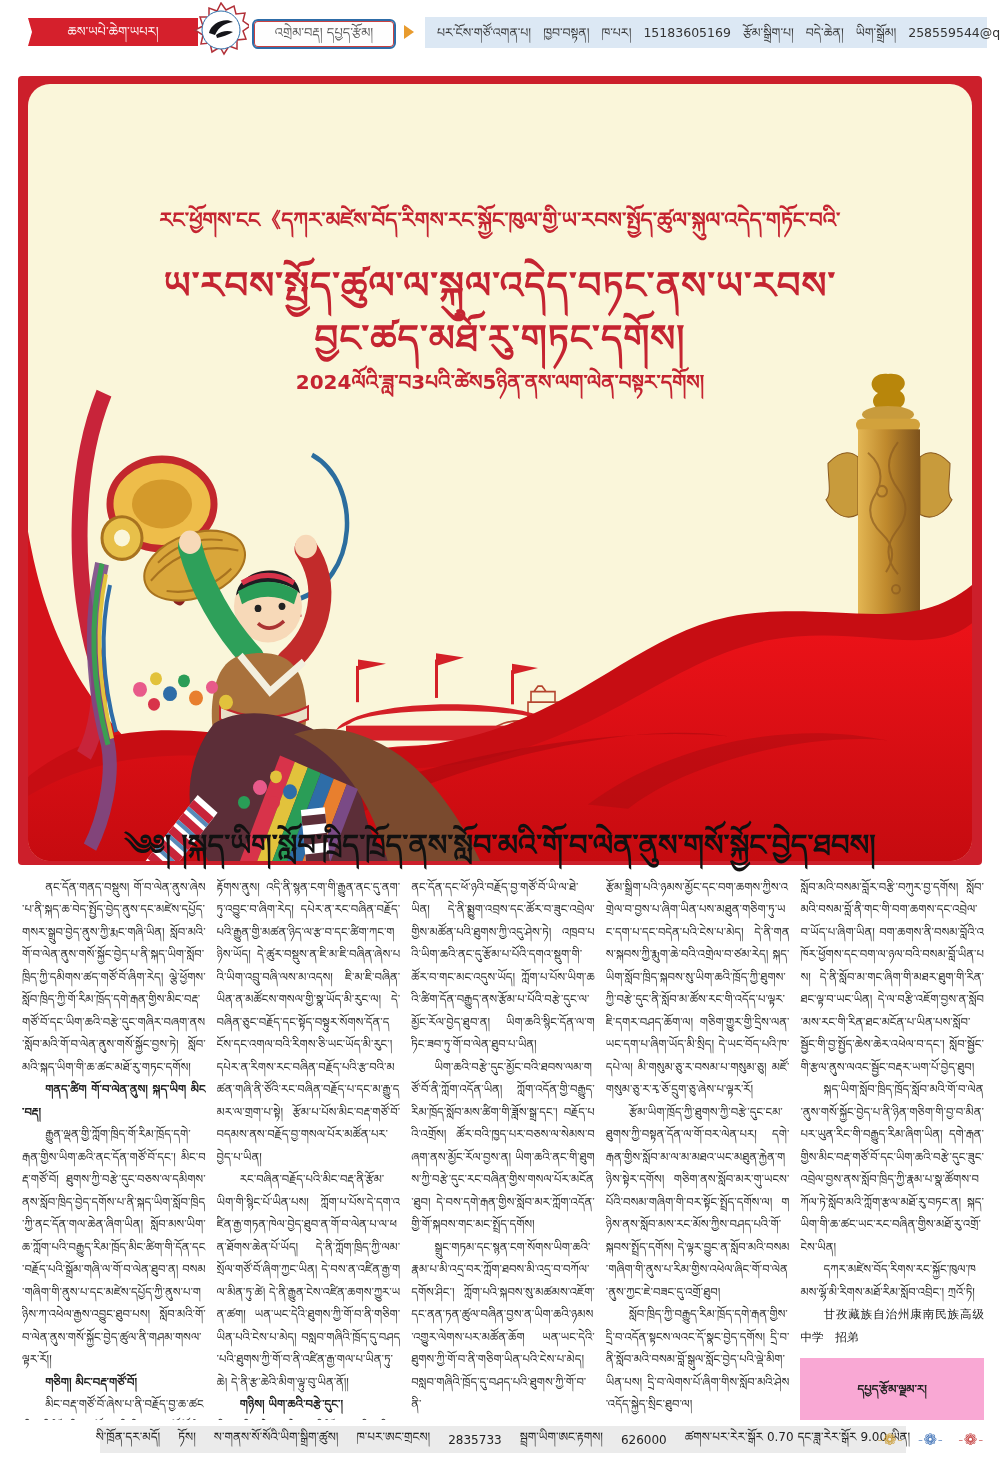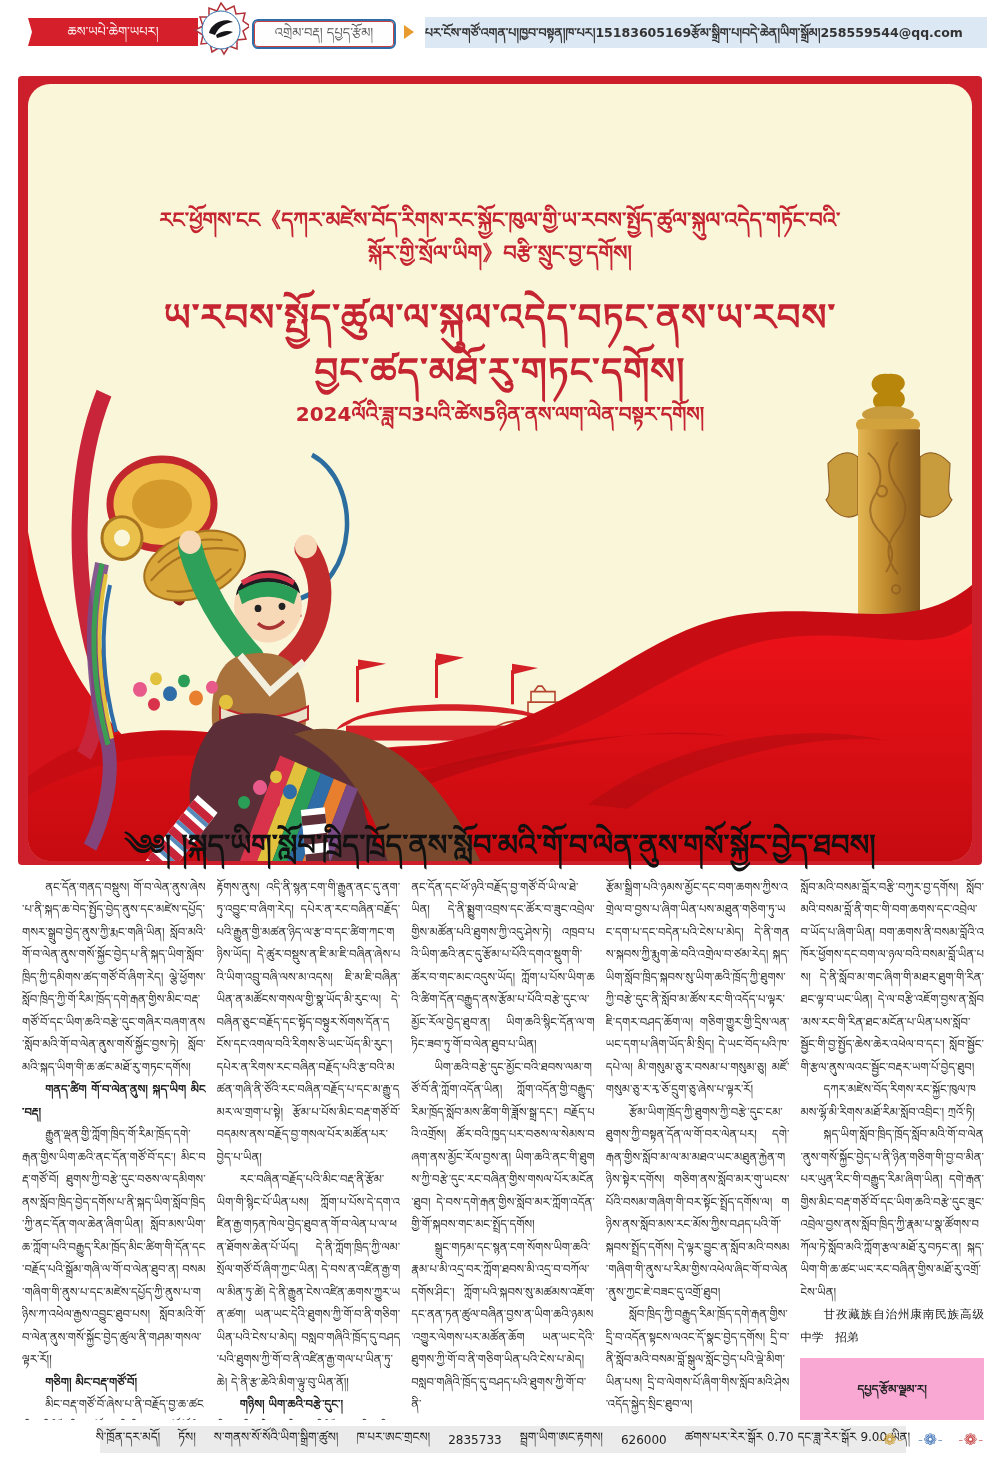--- a/index.html
+++ b/index.html
@@ -25,21 +25,21 @@
   }
   .tri-arrow{
     position:absolute;left:404px;top:25px;width:0;height:0;
     border-left:10px solid #e89b2e;border-top:7px solid transparent;border-bottom:7px solid transparent;
   }
   .infostrip{
     position:absolute;left:425px;top:17px;width:562px;height:31px;background:#dce8f4;
     color:#333;font-size:12.5px;line-height:31px;white-space:nowrap;
     display:flex;align-items:center;
   }
-  .infostrip span{font-weight:bold;}
+  .infostrip span{margin-left:12px;}
   
   .banner{
     position:absolute;left:18px;top:76px;width:964px;height:789px;
     background:#cc1f2b;border-radius:4px;padding:0;
   }
   .banner-inner{
     position:absolute;left:10px;top:8px;right:10px;bottom:4px;
     background:#faf6da;border-radius:22px;overflow:hidden;
   }
   .scene{position:absolute;left:0;top:0;width:100%;height:100%;}
@@ -302,21 +302,20 @@
             <circle cx="232" cy="320" r="6" fill="#e2c23c"></circle>
             <circle cx="246" cy="334" r="7" fill="#2e6da8"></circle>
           <circle cx="230" cy="344" r="6" fill="#d8334a"></circle>
             <circle cx="200" cy="344" r="6" fill="#2a9d57"></circle>
         </g>
       </g>
     </svg>
 
     <div class="banner-text">
       <div class="kicker first">རང་ཕྱོགས་ངང《དཀར་མཛེས་བོད་རིགས་རང་སྐྱོང་ཁུལ་གྱི་ཡ་རབས་སྤྱོད་ཚུལ་སྐུལ་འདེད་གཏོང་བའི་</div>
-      <div class="kicker">སྐོར་གྱི་སྲོལ་ཡིག》བརྩི་སྲུང་བྱ་དགོས།</div>
       <div class="headline first">ཡ་རབས་སྤྱོད་ཚུལ་ལ་སྐུལ་འདེད་བཏང་ནས་ཡ་རབས་</div>
       <div class="headline">བྱང་ཚད་མཐོ་རུ་གཏང་དགོས།</div>
       <div class="subline">2024ལོའི་ཟླ་བ3པའི་ཚེས5ཉིན་ནས་ལག་ལེན་བསྟར་དགོས།</div>
     </div>
   </div>
 </section>
 
 <h1 class="article-title">༄༅། །སྐད་ཡིག་སློབ་ཁྲིད་ཁྲོད་ནས་སློབ་མའི་གོ་བ་ལེན་ནུས་གསོ་སྐྱོང་བྱེད་ཐབས།</h1>
 <main class="article" id="columns">
     <div class="col">
@@ -337,22 +336,22 @@
       <p class="p-indent">ཡིག་ཆའི་བརྩེ་དུང་མྱོང་བའི་ཐབས་ལམ་གཙོ་བོ་ནི་ཀློག་འདོན་ཡིན། ཀློག་འདོན་གྱི་བརྒྱུད་རིམ་ཁྲོད་སློབ་མས་ཚིག་གི་ཟློས་སྒྲ་དང་། བརྗོད་པའི་འགྲོས། ཚོར་བའི་ཁྱད་པར་བཅས་ལ་སེམས་བཞག་ནས་མྱོང་རོལ་བྱས་ན། ཡིག་ཆའི་ནང་གི་ཐུགས་ཀྱི་བརྩེ་དུང་རང་བཞིན་གྱིས་གསལ་པོར་མངོན་ཐུབ། དེ་བས་དགེ་རྒན་གྱིས་སློབ་མར་ཀློག་འདོན་གྱི་གོ་སྐབས་གང་མང་སྤྲོད་དགོས།</p>
       <p class="p-indent">སྒྲུང་གཏམ་དང་སྙན་ངག་སོགས་ཡིག་ཆའི་རྣམ་པ་མི་འདྲ་བར་ཀློག་ཐབས་མི་འདྲ་བ་བཀོལ་དགོས་ཤིང་། ཀློག་པའི་སྐབས་སུ་མཚམས་འཇོག་དང་ནན་ཏན་ཚུལ་བཞིན་བྱས་ན་ཡིག་ཆའི་ཉམས་འགྱུར་ལེགས་པར་མཚོན་ཆོག ཡན་ཡང་དེའི་ཐུགས་ཀྱི་གོ་བ་ནི་གཅིག་ཡིན་པའི་ངེས་པ་མེད། བསླབ་གཞིའི་ཁྲོད་དུ་བཤད་པའི་ཐུགས་ཀྱི་གོ་བ་ནི་</p>
     </div>
     <div class="col">
       <p class="p-cont">རྩོམ་སྒྲིག་པའི་ཉམས་མྱོང་དང་བག་ཆགས་ཀྱིས་འགྲེལ་བ་བྱས་པ་ཞིག་ཡིན་པས་མཐུན་གཅིག་ཏུ་ཡང་དག་པ་དང་བདེན་པའི་ངེས་པ་མེད། དེ་ནི་གནས་སྐབས་ཀྱི་རྨུག་ཆེ་བའི་འགྲེལ་བ་ཙམ་རེད། སྐད་ཡིག་སློབ་ཁྲིད་སྐབས་སུ་ཡིག་ཆའི་ཁྲོད་ཀྱི་ཐུགས་ཀྱི་བརྩེ་དུང་ནི་སློབ་མ་ཚོས་རང་གི་འདོད་པ་ལྟར་ཇི་དགར་བཤད་ཆོག་ལ། གཅིག་གྱུར་གྱི་དྲིས་ལན་ཡང་དག་པ་ཞིག་ཡོད་མི་སྲིད། དེ་ཡང་བོད་པའི་ཁ་དཔེ་ལ། མི་གསུམ་ཅུ་ར་བསམ་པ་གསུམ་ཅུ། མཛོ་གསུམ་ཅུ་ར་རྭ་ཅོ་དྲུག་ཅུ་ཞེས་པ་ལྟར་རོ།</p>
       <p class="p-indent">རྩོམ་ཡིག་ཁྲོད་ཀྱི་ཐུགས་ཀྱི་བརྩེ་དུང་ངམ་ཐུགས་ཀྱི་བསྟན་དོན་ལ་གོ་བར་ལེན་པར། དགེ་རྒན་གྱིས་སློབ་མ་ལ་མ་མཐའ་ཡང་མཐུན་རྐྱེན་གཉིས་སྟེར་དགོས། གཅིག་ནས་སློབ་མར་གུ་ཡངས་པོའི་བསམ་གཞིག་གི་བར་སྟོང་སྤྲོད་དགོས་ལ། གཉིས་ནས་སློབ་མས་རང་མོས་ཀྱིས་བཤད་པའི་གོ་སྐབས་སྤྲོད་དགོས། དེ་ལྟར་བྱུང་ན་སློབ་མའི་བསམ་གཞིག་གི་ནུས་པ་རིམ་གྱིས་འཕེལ་ཞིང་གོ་བ་ལེན་ནུས་ཀྱང་ཇེ་བཟང་དུ་འགྲོ་ཐུབ།</p>
       <p class="p-indent">སློབ་ཁྲིད་ཀྱི་བརྒྱུད་རིམ་ཁྲོད་དགེ་རྒན་གྱིས་དྲི་བ་འདོན་སྟངས་ལའང་དོ་སྣང་བྱེད་དགོས། དྲི་བ་ནི་སློབ་མའི་བསམ་བློ་སྒུལ་སློང་བྱེད་པའི་ལྡེ་མིག་ཡིན་པས། དྲི་བ་ལེགས་པོ་ཞིག་གིས་སློབ་མའི་ཤེས་འདོད་སྐྱེད་སྲིང་ཐུབ་ལ།</p>
     </div>
     <div class="col">
       <p class="p-cont">སློབ་མའི་བསམ་བློར་བརྩི་བཀུར་བྱ་དགོས། སློབ་མའི་བསམ་བློ་ནི་གང་གི་བག་ཆགས་དང་འབྲེལ་བ་ཡོད་པ་ཞིག་ཡིན། བག་ཆགས་ནི་བསམ་བློའི་འཁོར་ཕྱོགས་དང་བག་ལ་ཉལ་བའི་བསམ་བློ་ཡིན་པས། དེ་ནི་སློབ་མ་གང་ཞིག་གི་མཐར་ཐུག་གི་རིན་ཐང་ལྟ་བ་ཡང་ཡིན། དེ་ལ་བརྩི་འཇོག་བྱས་ན་སློབ་མས་རང་གི་རིན་ཐང་མངོན་པ་ཡིན་པས་སློབ་སྦྱོང་གི་བྱ་སྤྱོད་ཆེས་ཆེར་འཕེལ་བ་དང་། སློབ་སྦྱོང་གི་རྩལ་ནུས་ལའང་སྦྱོང་བརྡར་ཡག་པོ་བྱེད་ཐུབ།</p>
+      <p class="p-indent">སྐད་ཡིག་སློབ་ཁྲིད་ཁྲོད་སློབ་མའི་གོ་བ་ལེན་ནུས་གསོ་སྐྱོང་བྱེད་པ་ནི་ཉིན་གཅིག་གི་བྱ་བ་མིན་པར་ཡུན་རིང་གི་བརྒྱུད་རིམ་ཞིག་ཡིན། དགེ་རྒན་གྱིས་མིང་བརྡ་གཙོ་བོ་དང་ཡིག་ཆའི་བརྩེ་དུང་ཟུང་འབྲེལ་བྱས་ནས་སློབ་ཁྲིད་ཀྱི་རྣམ་པ་སྣ་ཚོགས་བཀོལ་ཏེ་སློབ་མའི་ཀློག་རྩལ་མཐོ་རུ་བཏང་ན། སྐད་ཡིག་གི་ཆ་ཚང་ཡང་རང་བཞིན་གྱིས་མཐོ་རུ་འགྲོ་ངེས་ཡིན།</p>
       <p class="p-indent">དཀར་མཛེས་བོད་རིགས་རང་སྐྱོང་ཁུལ་ཁམས་ལྷོ་མི་རིགས་མཐོ་རིམ་སློབ་འབྲིང་། ཀྲའོ་ཏི།</p>
-      <p class="p-indent">སྐད་ཡིག་སློབ་ཁྲིད་ཁྲོད་སློབ་མའི་གོ་བ་ལེན་ནུས་གསོ་སྐྱོང་བྱེད་པ་ནི་ཉིན་གཅིག་གི་བྱ་བ་མིན་པར་ཡུན་རིང་གི་བརྒྱུད་རིམ་ཞིག་ཡིན། དགེ་རྒན་གྱིས་མིང་བརྡ་གཙོ་བོ་དང་ཡིག་ཆའི་བརྩེ་དུང་ཟུང་འབྲེལ་བྱས་ནས་སློབ་ཁྲིད་ཀྱི་རྣམ་པ་སྣ་ཚོགས་བཀོལ་ཏེ་སློབ་མའི་ཀློག་རྩལ་མཐོ་རུ་བཏང་ན། སྐད་ཡིག་གི་ཆ་ཚང་ཡང་རང་བཞིན་གྱིས་མཐོ་རུ་འགྲོ་ངེས་ཡིན།</p>
       <p class="p-chinese">甘孜藏族自治州康南民族高级中学　招弟</p>
       <p class="p-box">དཔྱད་རྩོམ་ལྗམ་ར།</p>
     </div>
   </main>
 
 <footer>
   <div class="footbar">
     <span>སི་ཁྲོན་དར་མདོ།</span>
     <span>ཏོས།</span>
     <span>ས་གནས་སོ་སོའི་ཡིག་སྒྲིག་ཚུས།</span>

